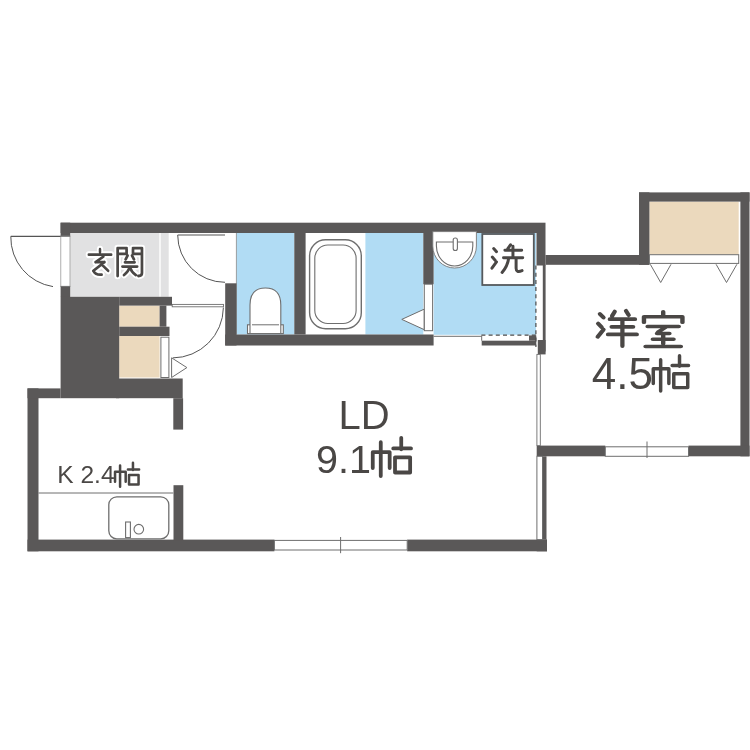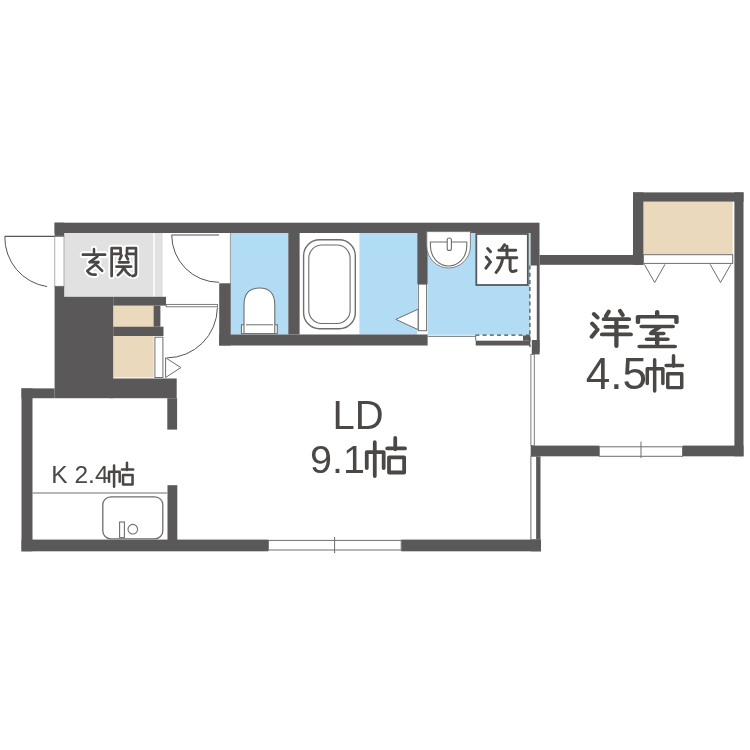--- a/index.html
+++ b/index.html
@@ -1,16 +1,16 @@
 <!DOCTYPE html>
 <html><head>
 <meta charset="utf-8">
 <style>
 html,body{margin:0;padding:0;background:#fff;}
-#plan{width:671px;height:750px;position:relative;font-family:"Liberation Sans",sans-serif;}
+#plan{width:671px;height:750px;position:relative;font-family:"Liberation Sans",sans-serif;margin-left:6px;}
 text{font-family:"Liberation Sans",sans-serif;fill:#4a4745;}
 </style>
 </head>
 <body>
 <div id="plan">
 <svg width="750" height="750" viewBox="0 0 750 750">
 <defs>
 <g id="kGen" fill="none" stroke-linecap="round" stroke-linejoin="round">
   <path d="M50,4 V14 M10,22 H90 M62,28 L34,46 M34,46 H66 M66,46 L26,74 M26,74 Q34,88 56,86 M58,55 L79,74"></path>
 </g>

